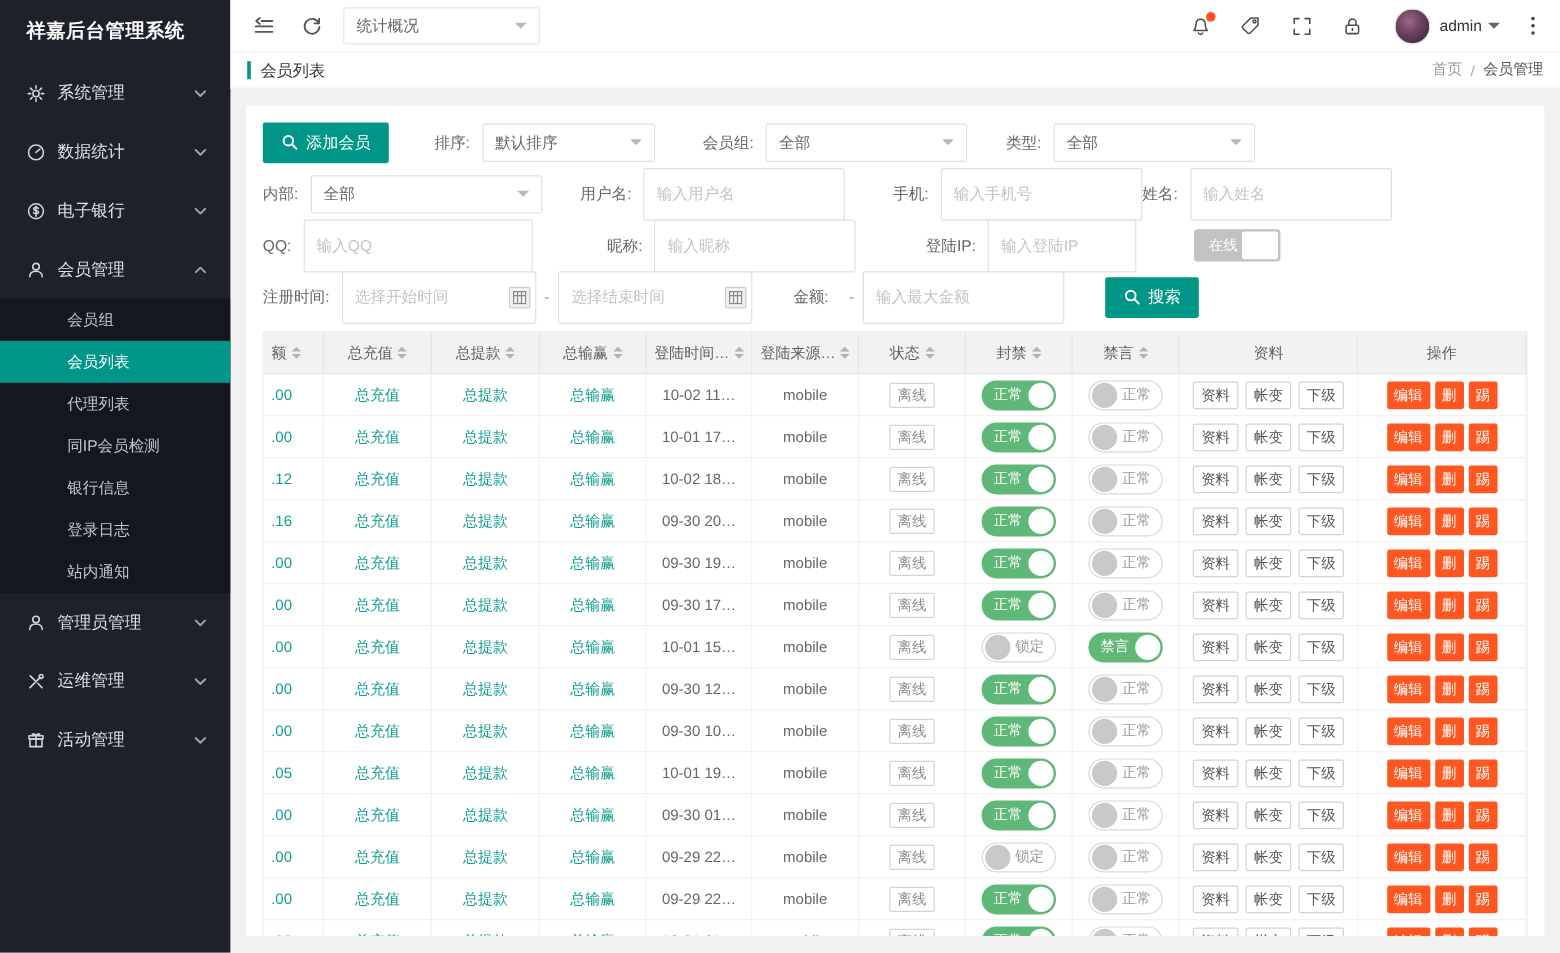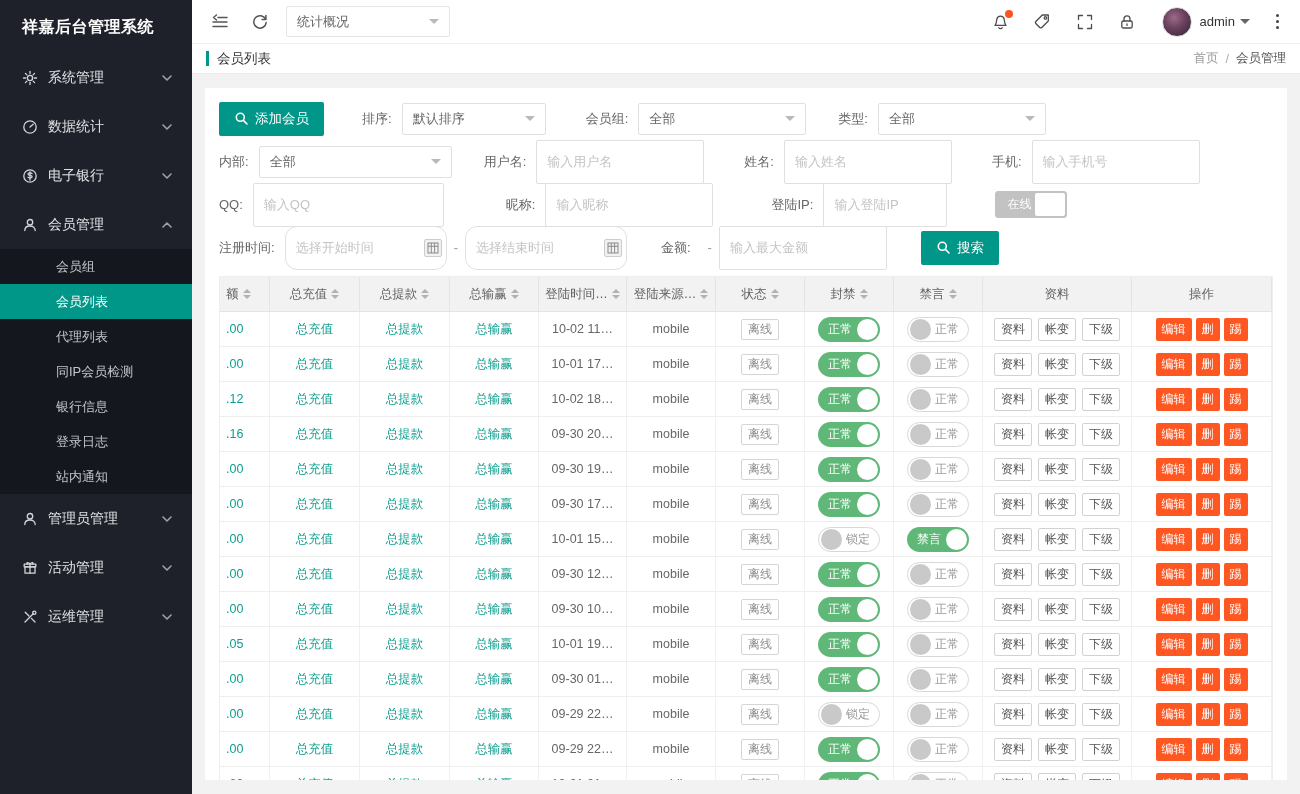--- a/index.html
+++ b/index.html
@@ -52,21 +52,21 @@
 
   
   .f-row { display:flex; align-items:center; margin-bottom:10px; height:33px; }
   .f-label { font-size:13px; color:#666; margin-right:10px; white-space:nowrap; }
   .f-item { display:flex; align-items:center; }
   .select { height:32px; border:1px solid #e0e0e0; border-radius:2px; display:flex; align-items:center; padding:0 10px; font-size:13px; color:#666; cursor:pointer; background:#fff; }
   .select .sel-val { flex:1; }
   .input { position:relative; display:flex; align-items:center; }
   .input input { height:44px; width:100%; border:1px solid #e0e0e0; border-radius:2px; padding:0 10px; font-size:13px; color:#666; outline:none; font-family:inherit; }
   .input input::placeholder { color:#c4c4c4; }
-  .input.date input { padding-right:28px;border-radius:12px; }
+  .input.date input { padding-right:28px; }
   .cal-chip { position:absolute; right:5px; width:18px; height:18px; background:#f1f1f1; border:1px solid #ccc; border-radius:2px; display:flex; align-items:center; justify-content:center; cursor:pointer; }
   .cal-chip svg { stroke:#8a8a8a; fill:none; stroke-width:1; }
   .btn-teal { height:34px; background:#009688; color:#fff; border:none; border-radius:2px; font-size:13.5px; padding:0 15px; display:flex; align-items:center; cursor:pointer; font-family:inherit; }
   .btn-teal svg { stroke:#fff; fill:none; stroke-width:1.6; stroke-linecap:round; margin-right:6px; }
   .dash-sep { color:#999; margin:0 7px; font-size:13px; }
   .online-switch { position:relative; width:72px; height:27px; background:#c2c2c2; border:1px solid #c2c2c2; border-radius:3px; display:flex; align-items:center; cursor:pointer; overflow:hidden; }
   .os-label { color:#fff; font-size:12px; padding-left:11px; }
   .os-knob { position:absolute; top:1px; right:1px; bottom:1px; width:30px; background:#fff; border-radius:2px; }
 
   
@@ -192,44 +192,44 @@
       <span class="chev">
           <svg width="10" height="6" viewBox="0 0 10 6">
             <polyline points="1,1 5,5 9,1"></polyline>
           </svg>
         </span>
     </div>
 
     <div class="s-item">
       <span class="s-ico">
         <svg width="16" height="16" viewBox="0 0 16 16">
+            <line x1="3" y1="13" x2="11.5" y2="4.5"></line>
+            <circle cx="12.3" cy="3.7" r="1.6"></circle>
+            <line x1="3.2" y1="3.2" x2="7" y2="7"></line>
+            <line x1="9.4" y1="9.4" x2="13" y2="13"></line>
+          </svg>
+      </span>
+      <span class="s-label">运维管理</span>
+      <span class="chev">
+          <svg width="10" height="6" viewBox="0 0 10 6">
+            <polyline points="1,1 5,5 9,1"></polyline>
+          </svg>
+        </span>
+    </div>
+
+    <div class="s-item">
+      <span class="s-ico">
+        <svg width="16" height="16" viewBox="0 0 16 16">
             <rect x="3" y="6.8" width="10" height="6.4"></rect>
             <rect x="2.2" y="4.2" width="11.6" height="2.6"></rect>
             <line x1="8" y1="4.2" x2="8" y2="13.2"></line>
             <path d="M8 4 C6 1.5 3.8 2.8 5.4 4M8 4 C10 1.5 12.2 2.8 10.6 4"></path>
           </svg>
       </span>
       <span class="s-label">活动管理</span>
-      <span class="chev">
-          <svg width="10" height="6" viewBox="0 0 10 6">
-            <polyline points="1,1 5,5 9,1"></polyline>
-          </svg>
-        </span>
-    </div>
-
-    <div class="s-item">
-      <span class="s-ico">
-        <svg width="16" height="16" viewBox="0 0 16 16">
-            <line x1="3" y1="13" x2="11.5" y2="4.5"></line>
-            <circle cx="12.3" cy="3.7" r="1.6"></circle>
-            <line x1="3.2" y1="3.2" x2="7" y2="7"></line>
-            <line x1="9.4" y1="9.4" x2="13" y2="13"></line>
-          </svg>
-      </span>
-      <span class="s-label">运维管理</span>
       <span class="chev">
           <svg width="10" height="6" viewBox="0 0 10 6">
             <polyline points="1,1 5,5 9,1"></polyline>
           </svg>
         </span>
     </div>
   </aside>
 
   <div class="main">
 
@@ -346,30 +346,30 @@
               <span class="sel-val">全部</span>
                 <i class="caret"></i>
             </div>
           </div>
           <div class="f-item" style="margin-right:40px;">
             <span class="f-label">用户名:</span>
             <div class="input" style="width:168px;">
                 <input placeholder="输入用户名" style="">
               </div>
           </div>
+          <div class="f-item">
+            <span class="f-label">手机:</span>
+            <div class="input" style="width:168px;">
+                <input placeholder="输入手机号" style="">
+              </div>
+          </div>
           <div class="f-item" style="margin-right:40px;">
             <span class="f-label">姓名:</span>
             <div class="input" style="width:168px;">
                 <input placeholder="输入姓名" style="">
-              </div>
-          </div>
-          <div class="f-item">
-            <span class="f-label">手机:</span>
-            <div class="input" style="width:168px;">
-                <input placeholder="输入手机号" style="">
               </div>
           </div>
         </div>
 
         <div class="f-row">
           <div class="f-item" style="margin-right:62px;">
             <span class="f-label">QQ:</span>
             <div class="input" style="width:191px;">
                 <input placeholder="输入QQ" style="">
               </div>

